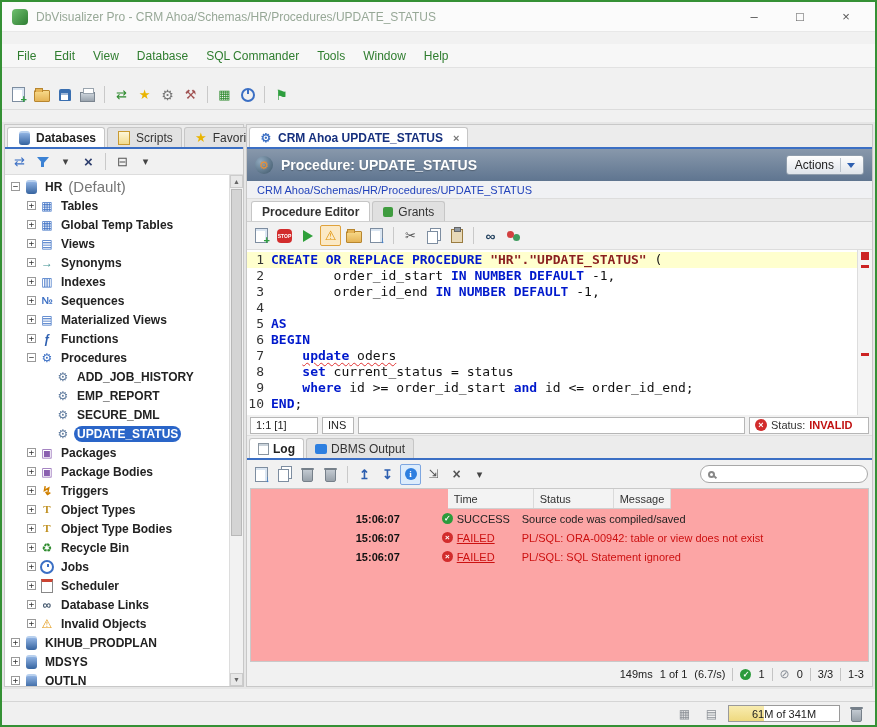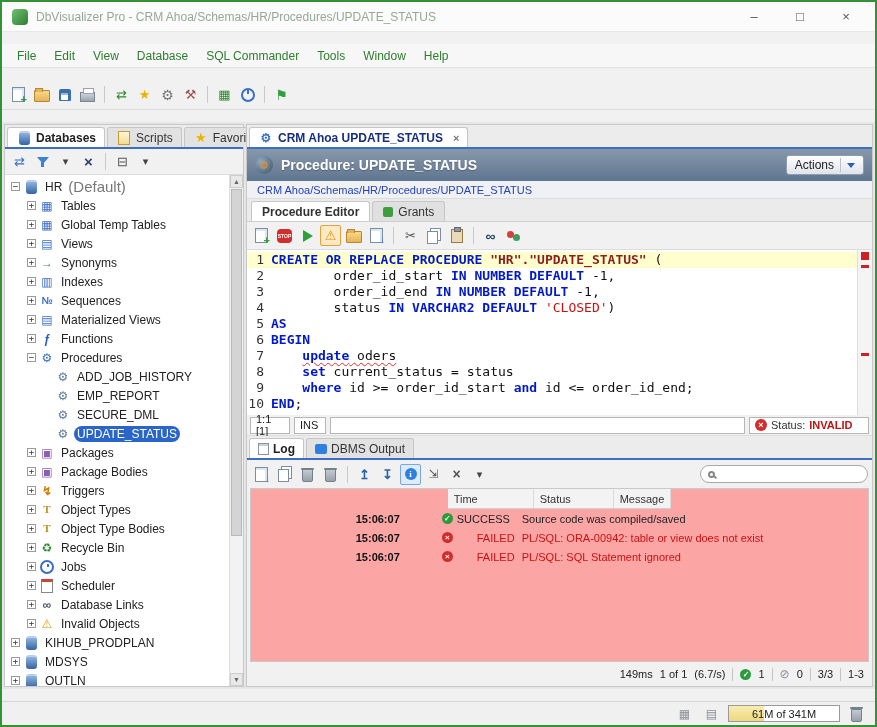--- a/index.html
+++ b/index.html
@@ -84,21 +84,21 @@
   .tab-close{color:#777;margin-left:6px;font-size:11px;}
 
   .panel-toolbar{height:26px;flex:none;display:flex;align-items:center;gap:2px;padding:0 4px;background:#f1f1f1;border-bottom:1px solid #ddd;}
 
   
   .tree-wrap{flex:1;display:flex;min-height:0;background:#fff;}
   .tree{flex:1;overflow:hidden;padding-top:2px;font-size:12px;}
   .tree-row{height:19px;display:flex;align-items:center;gap:3px;}
   .expander{width:9px;height:9px;flex:none;border:1px solid #9a9a9a;background:#fff;color:#333;font-size:9px;line-height:7px;text-align:center;font-family:"DejaVu Sans Mono",monospace;}
   .expander.invisible{visibility:hidden;}
-  .tree-label{white-space:nowrap;padding:1px 3px;color:#222;}
+  .tree-label{white-space:nowrap;padding:1px 3px;color:#222;font-weight:bold;}
   .tree-row.selected .tree-label{background:#2a65c8;color:#fff;border-radius:8px;}
   .tree-suffix{color:#777;white-space:nowrap;font-size:15px;}
   .ti{width:16px;height:16px;display:inline-flex;align-items:center;justify-content:center;position:relative;flex:none;}
   .ti::before{display:block;line-height:1;}
   .ti[data-name="schema-icon"]::before{content:"";width:11px;height:12px;background:linear-gradient(#8fb2e2,#35639f);border-radius:3px;border-top:2px solid #b8d0ee;}
   .ti[data-name="table-icon"]::before{content:"▦";color:#3b6fc4;font-size:12px;}
   .ti[data-name="view-icon"]::before{content:"▤";color:#3b6fc4;font-size:12px;}
   .ti[data-name="synonym-icon"]::before{content:"→";color:#3b8f8f;font-size:12px;font-weight:bold;}
   .ti[data-name="index-icon"]::before{content:"▥";color:#3b6fc4;font-size:12px;}
   .ti[data-name="sequence-icon"]::before{content:"№";color:#3b6fc4;font-size:10px;font-weight:bold;}
@@ -151,21 +151,21 @@
   .tok-str{color:#cc1111;}
   .tok-err{text-decoration:underline wavy #e03030 1px;text-underline-offset:2px;}
   .error-stripe{width:15px;flex:none;border-left:1px solid #ddd;background:#f4f4f4;position:relative;}
   .stripe-sq{position:absolute;top:2px;left:3px;width:8px;height:8px;background:#cc2222;}
   .stripe-mark{position:absolute;left:3px;width:8px;height:3px;background:#cc2222;}
   .stripe-mark.m1{top:15px;}
   .stripe-mark.m2{top:103px;}
 
   .editor-statusrow{height:21px;flex:none;display:flex;align-items:center;gap:4px;padding:1px 3px;background:#f1f1f1;border-bottom:1px solid #ddd;}
   .sfield{height:17px;border:1px solid #b6b6b6;background:#fff;display:flex;align-items:center;padding:0 5px;font-size:11px;color:#222;}
-  .sfield.pos{width:40px;flex:none;}
+  .sfield.pos{width:68px;flex:none;}
   .sfield.ins{width:32px;flex:none;}
   .sfield.spacer{flex:1;}
   .sfield.statusf{width:120px;flex:none;gap:4px;}
   .err-badge{width:12px;height:12px;border-radius:50%;background:#d22c2c;color:#fff;display:inline-flex;align-items:center;justify-content:center;flex:none;}
   .err-badge::before{content:"×";font-size:9px;font-weight:bold;}
   .status-label{color:#333;}
   .status-value{color:#c11212;font-weight:bold;}
 
   
   .log-panel{height:250px;flex:none;display:flex;flex-direction:column;background:#f1f1f1;min-height:0;}
@@ -180,21 +180,21 @@
 
   .log-table{flex:1;margin:0 3px;background:#fca5a5;border:1px solid #c9c9c9;display:flex;flex-direction:column;min-height:0;overflow:hidden;align-items:center;}
   .lt-header{height:20px;flex:none;display:flex;background:#f3f3f3;border-bottom:1px solid #d0d0d0;font-size:11px;color:#333;}
   .lt-header .lt-col{display:flex;align-items:center;padding:0 6px;border-right:1px solid #dadada;}
   .c-time{width:86px;flex:none;}
   .c-status{width:80px;flex:none;}
   .c-msg{flex:1;min-width:0;}
   .lt-row{height:19px;flex:none;display:flex;align-items:center;font-size:11px;}
   .lt-cell{padding:0 6px;display:flex;align-items:center;gap:4px;white-space:nowrap;}
   .lt-row .c-time{font-weight:bold;color:#111;}
-  .status-text.failed{color:#cc1111;margin-left:20px;}
+  .status-text.failed{color:#cc1111;text-decoration:underline;}
   .c-msg.error{color:#cc1111;}
   .row-icon{width:11px;height:11px;border-radius:50%;flex:none;display:inline-flex;align-items:center;justify-content:center;color:#fff;font-size:8px;font-weight:bold;}
   .row-icon.success{background:#2c9b3c;}
   .row-icon.success::before{content:"✓";}
   .row-icon.failed{background:#d22c2c;}
   .row-icon.failed::before{content:"×";}
   .skip-glyph::before{content:"⊘";color:#8a9099;font-size:12px;}
   .log-footer{height:21px;flex:none;display:flex;align-items:center;justify-content:flex-end;gap:7px;padding:12px 8px;font-size:11px;color:#222;}
   .vsep{width:1px;height:13px;background:#c4c4c4;}
 
@@ -484,21 +484,20 @@
             <div class="code-line" data-name="code-line">
               <span class="ln" data-name="line-number">2</span>
               <span class="code-text" data-name="code-text"><span class="tok-plain" data-name="code-token">        order_id_start </span><span class="tok-kw" data-name="code-token">IN NUMBER DEFAULT</span><span class="tok-plain" data-name="code-token"> -1,</span></span>
             </div>
             <div class="code-line" data-name="code-line">
               <span class="ln" data-name="line-number">3</span>
               <span class="code-text" data-name="code-text"><span class="tok-plain" data-name="code-token">        order_id_end </span><span class="tok-kw" data-name="code-token">IN NUMBER DEFAULT</span><span class="tok-plain" data-name="code-token"> -1,</span></span>
             </div>
             <div class="code-line" data-name="code-line">
               <span class="ln" data-name="line-number">4</span>
-              <span class="code-text" data-name="code-text"><span class="tok-plain" data-name="code-token">        status </span><span class="tok-kw" data-name="code-token">IN VARCHAR2 DEFAULT </span><span class="tok-str" data-name="code-token">'CLOSED'</span><span class="tok-plain" data-name="code-token">)</span></span>
             </div>
             <div class="code-line" data-name="code-line">
               <span class="ln" data-name="line-number">5</span>
               <span class="code-text" data-name="code-text"><span class="tok-kw" data-name="code-token">AS</span></span>
             </div>
             <div class="code-line" data-name="code-line">
               <span class="ln" data-name="line-number">6</span>
               <span class="code-text" data-name="code-text"><span class="tok-kw" data-name="code-token">BEGIN</span></span>
             </div>
             <div class="code-line" data-name="code-line">

